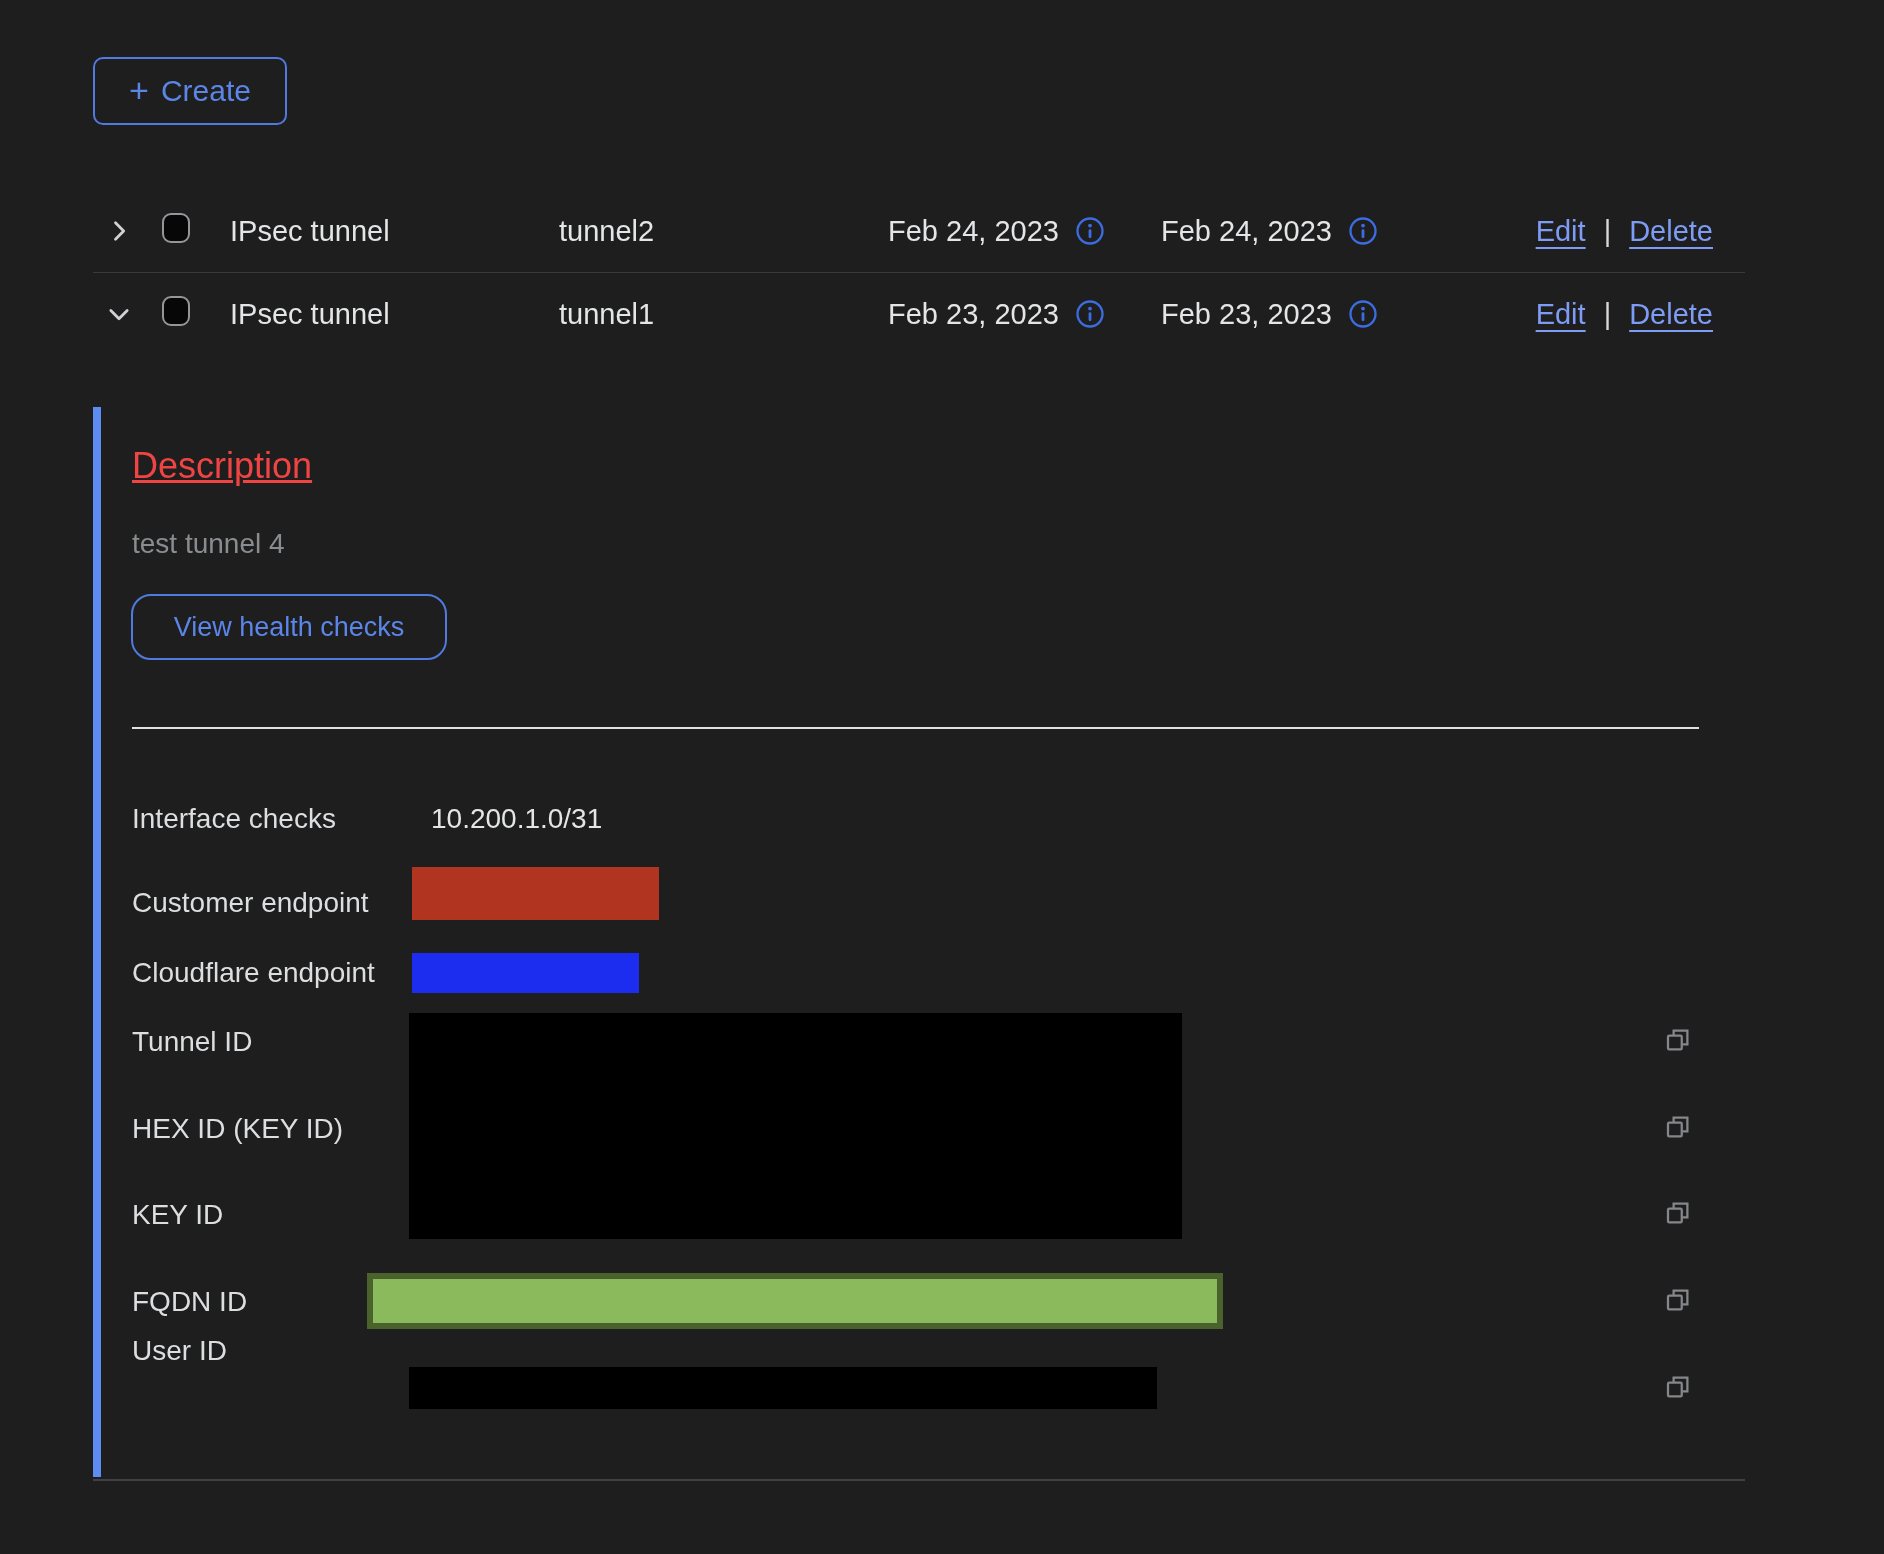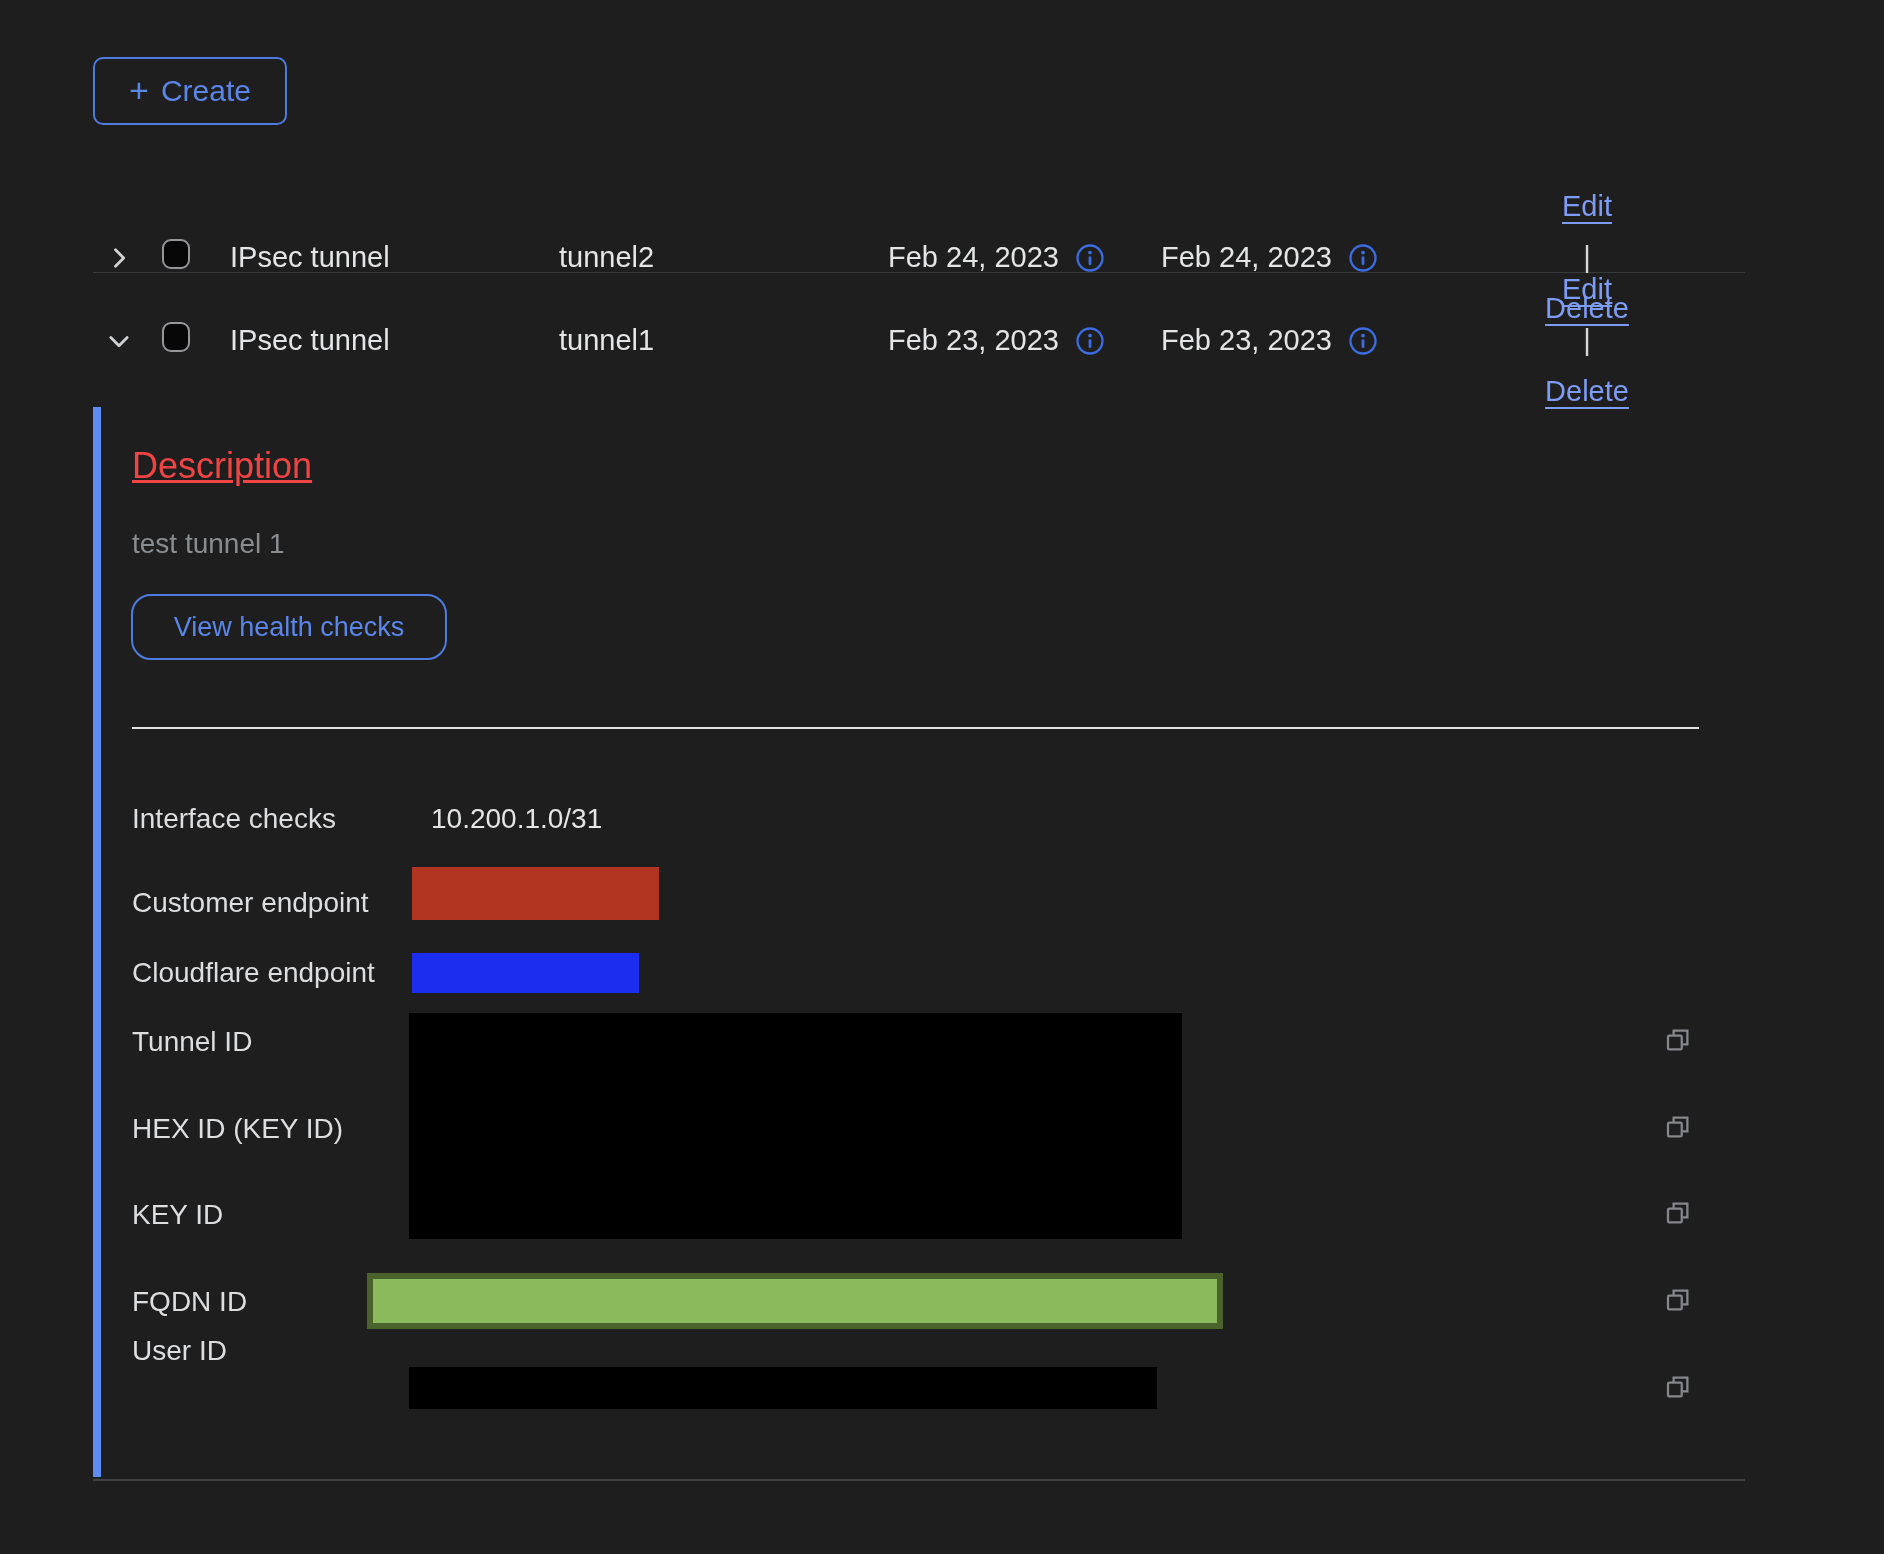--- a/index.html
+++ b/index.html
@@ -26,21 +26,21 @@
   }
   .t-row.header{height:52px;border-bottom:1px solid #55565a;font-weight:700;color:#ededee;font-size:28px;}
   .t-row .cell{font-size:29px;color:#e4e5e6;}
   .chev-cell{padding-left:12px;display:flex;align-items:center;}
   .chk{
     width:28px;height:30px;border:2px solid #95969a;border-radius:9px;
     background:#070707;box-sizing:border-box;appearance:none;-webkit-appearance:none;
     margin:0;cursor:pointer;
   }
   .date-cell{display:flex;align-items:center;gap:16px;}
-  .actions-cell{display:flex;align-items:center;justify-content:flex-end;gap:18px;padding-right:32px;font-size:29px;flex-direction:column;}
+  .actions-cell{display:flex;align-items:center;justify-content:flex-end;gap:18px;padding-right:32px;font-size:29px;}
   .lnk{color:#7e9cf4;text-decoration:underline;text-underline-offset:6px;cursor:pointer;}
   .sep{color:#d6d7d9;}
   
   .panel{position:absolute;left:93px;top:407px;width:1652px;height:1074px;}
   .expand-bar{position:absolute;left:0;top:0;width:8px;height:1070px;background:#5d8df2;}
   .panel-bottom{position:absolute;left:0;top:1072px;width:1652px;height:2px;background:#3f4144;}
   .desc-label{position:absolute;left:39px;top:38px;font-size:36px;color:#ef4444;text-decoration:underline;}
   .desc-value{position:absolute;left:39px;top:121px;font-size:28px;color:#8a8d90;}
   .health-btn{
     position:absolute;left:38px;top:187px;width:316px;height:66px;box-sizing:border-box;
@@ -149,21 +149,21 @@
         <span class="sep">|</span>
         <a class="lnk">Delete</a>
       </div>
     </div>
   </div>
 
   <div class="panel">
     <div class="expand-bar"></div>
 
     <div class="desc-label">Description</div>
-    <div class="desc-value">test tunnel 1</div>
+    <div class="desc-value">test tunnel 4</div>
 
     <button class="health-btn">View health checks</button>
 
     <div class="hr"></div>
 
     <div class="detail-label" style="top:396px;">Interface checks</div>
     <div class="detail-value" style="top:396px;">10.200.1.0/31</div>
 
     <div class="detail-label" style="top:480px;">Customer endpoint</div>
     <div class="detail-label" style="top:550px;">Cloudflare endpoint</div>

